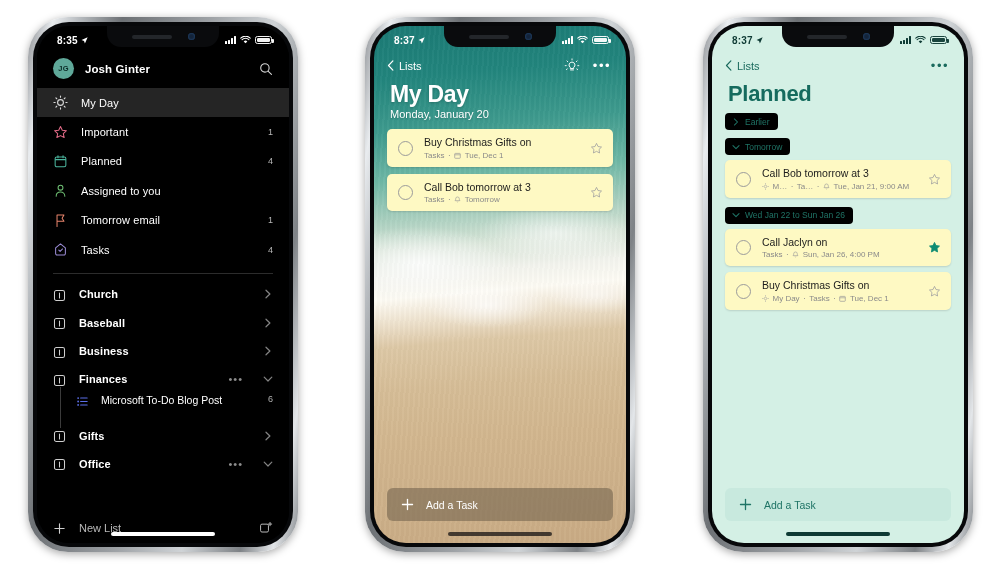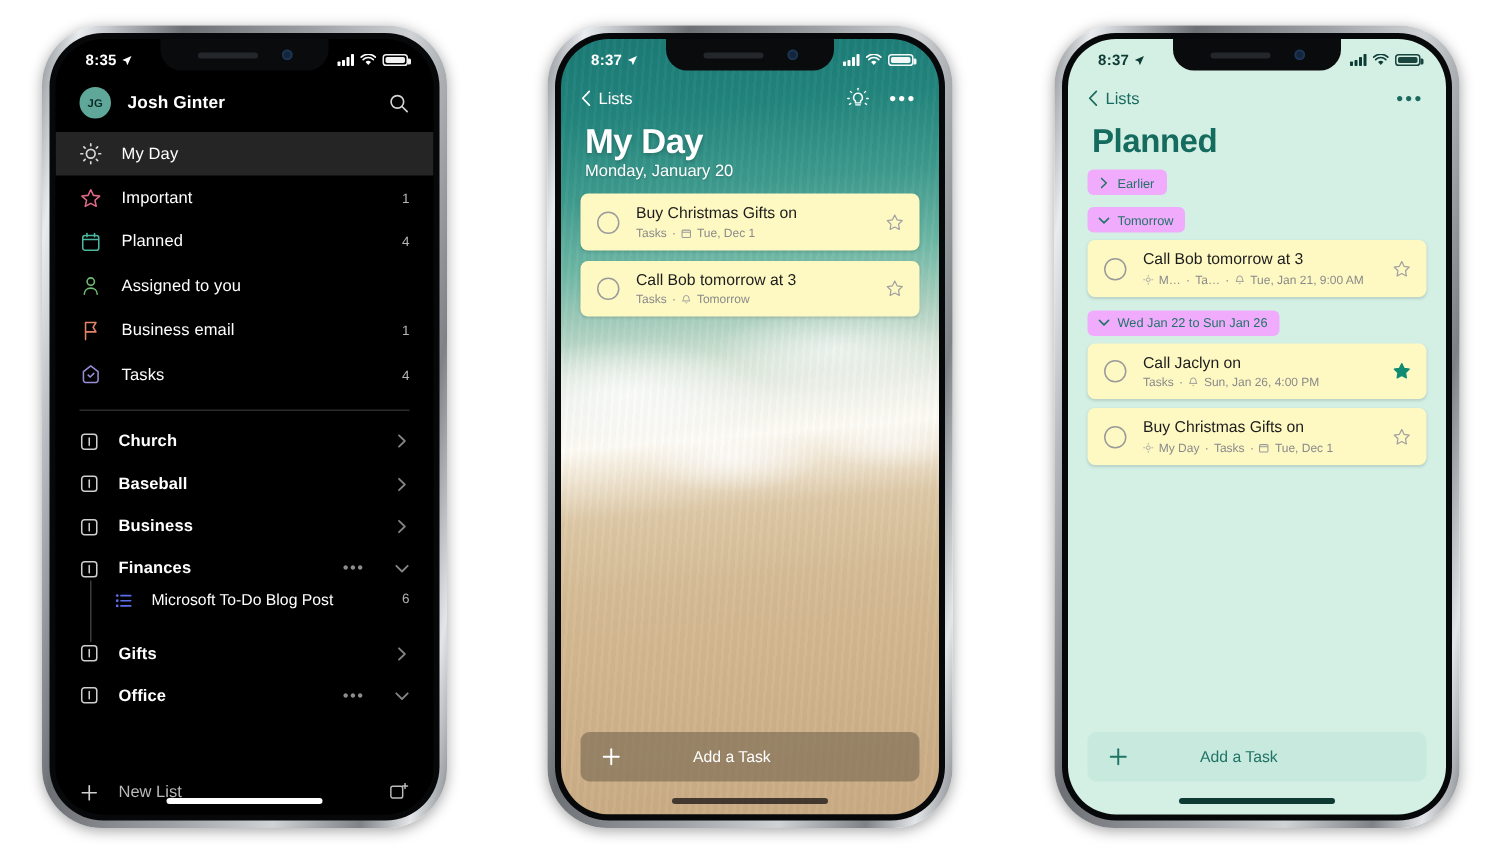--- a/index.html
+++ b/index.html
@@ -163,33 +163,33 @@
   .task-meta .mi { width:7px; height:7px; display:inline-block; }
   .star-ico { width:13px; height:13px; flex:0 0 13px; }
 
   .add-task {
     margin: auto 13px 22px 13px; border-radius: 6px;
     background: rgba(120,104,80,.62);
     display:flex; align-items:center; gap:12px; padding: 10px 14px;
     color:#fff;
   }
   .add-plus { width:13px; height:13px; flex:0 0 13px; }
-  .add-label { font-size:10.5px;margin-left:36px; }
+  .add-label { font-size:10.5px; }
 
   
   #phone3 { left: 703px; top: 17px; }
   .p3 { background:#d4f0e5; height:100%; display:flex; flex-direction:column; }
   .p3 .statusbar { color:#0f3b35; }
   .p3 .home-ind { background:#0e3a34; }
   .p3 .top-bar { color:#1a6a5d; }
   .p3 .page-title { color:#156b5e; text-shadow:none; font-size:22px; }
   .p3 .page-head { padding: 6px 15px 5px 16px; }
 
   .group-chip { display:inline-flex; align-items:center; gap:5px;
-    background:#f0abfc; color:#1f7466; font-size:8.5px;
+    background:#000000; color:#1f7466; font-size:8.5px;
     padding: 3.5px 8px 3.5px 7px; border-radius:4px; margin: 3px 0 5px 13px; }
   .chip-chev { width:8px; height:8px; }
   .p3 .task-card { margin: 0 13px 6px 13px; padding: 7px 10px 7px 11px; }
   .p3 .add-task { background: rgba(190,228,216,.55); color:#1f7466; margin-bottom: 22px; }
   .p3 .add-label { color:#1f7466; }
 
   .spacer { flex: 1 1 auto; }
 </style>
 </head>
 <body>
@@ -295,21 +295,21 @@
               <span class="nav-label">Assigned to you</span>
               <span class="nav-count"></span>
             </div>
 
             <div class="nav-row">
               <span class="nav-ico">
                 <svg viewBox="0 0 16 16" width="15" height="15">
                     <path d="M4.3 14.3V2.2h7.4l-2 3.3 2 3.3H4.3" stroke="#e6836b" stroke-width="1.1" fill="none" stroke-linejoin="round" stroke-linecap="round"></path>
                   </svg>
               </span>
-              <span class="nav-label">Business email</span>
+              <span class="nav-label">Tomorrow email</span>
               <span class="nav-count">1</span>
             </div>
 
             <div class="nav-row">
               <span class="nav-ico">
                 <svg viewBox="0 0 16 16" width="15" height="15">
                     <path d="M8 2.1l5.2 4.1v6.1a1.5 1.5 0 0 1-1.5 1.5H4.3a1.5 1.5 0 0 1-1.5-1.5V6.2z" stroke="#9b8cd6" stroke-width="1.1" fill="none" stroke-linejoin="round"></path>
                     <path d="M6.2 8.6l1.4 1.4 2.6-2.6" stroke="#9b8cd6" stroke-width="1.1" fill="none" stroke-linecap="round" stroke-linejoin="round"></path>
                   </svg>
               </span>

